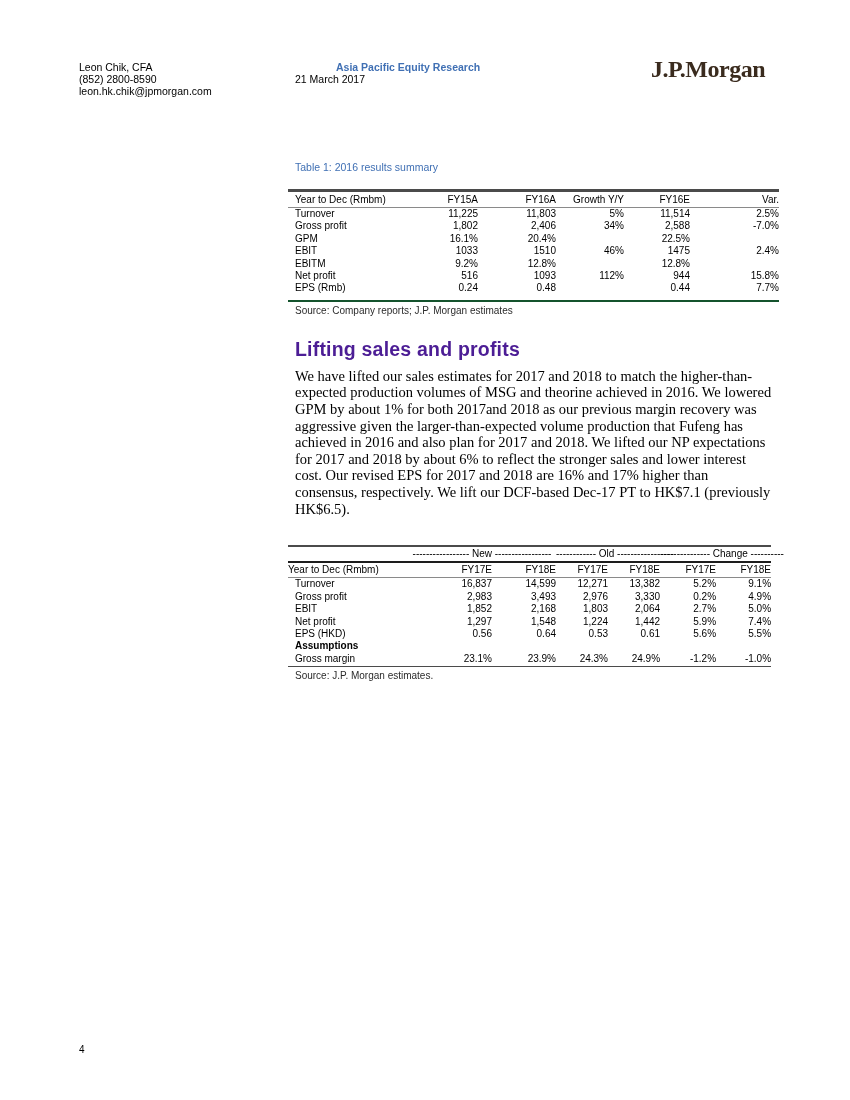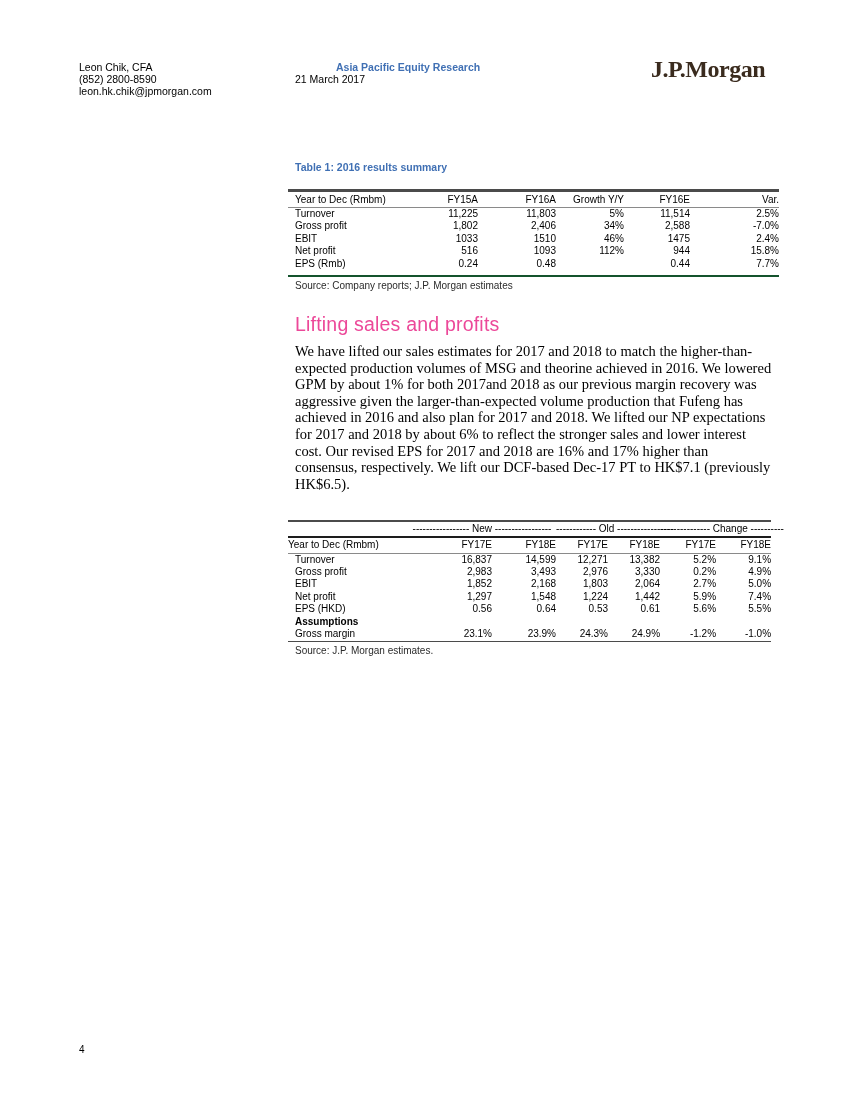--- a/index.html
+++ b/index.html
@@ -8,21 +8,21 @@
   
   .header-left {position:absolute; left:79px; top:61px; font-size:10.5px; line-height:12px;}
   .header-center {position:absolute; left:295px; top:61px; font-size:10.5px; line-height:12px;}
   .pub-title {color:#4070b4; font-weight:bold;margin-left:41px;}
   .logo {position:absolute; top:56px; right:85px; font-family:"Liberation Serif", serif;
          font-size:24px; font-weight:bold; color:#3a2b1e; letter-spacing:-0.5px;}
 
   
   .content {position:absolute; left:288px; top:161px; width:491px;}
 
-  .table-title {color:#4070b4; font-weight:bold; font-size:10.5px; margin:0 0 0 7px;}
+  .table-title {color:#4070b4; font-weight:normal; font-size:10.5px; margin:0 0 0 7px;}
   .t1-title {padding-bottom:16px;}
   .t2-title {padding-bottom:4px;}
 
   table.data {border-collapse:collapse; table-layout:fixed; font-size:10px; line-height:12.4px;}
   #t1 {width:491px;}
   #t2 {width:483px;}
   th, td {padding:0; white-space:nowrap;}
   .lbl {text-align:left; padding-left:7px;}
   .num {text-align:right;}
   thead th {font-weight:normal;}
@@ -31,21 +31,21 @@
   #t1 thead th.lbl {padding-left:7px;}
   #t1 tbody tr:last-child td {border-bottom:2px solid #14532d; padding-bottom:5px;}
 
   #t2 .group-row th {border-top:2px solid #4b4b4b; padding-top:1px;}
   #t2 .head-row th {border-top:2.5px solid #1d1d1d; border-bottom:1px solid #8a8a8a; padding:1.5px 0 1px;}
   #t2 tbody tr:last-child td {border-bottom:1.5px solid #4b4b4b; padding-bottom:1px;}
   tr.bold td {font-weight:bold;}
 
   .source {font-size:10px; color:#2b2b2b; margin:3px 0 0 7px;}
 
-  .section-heading {color:#ec4899; font-weight:normal; font-size:19.5px;
+  .section-heading {color:#4c1d95; font-weight:bold; font-size:19.5px;
                     margin:22px 0 7px 7px; letter-spacing:0.2px;}
   .body-text {font-family:"Liberation Serif", serif; font-size:14.5px; line-height:16.6px;
               width:478px; margin-left:7px;}
 
   .table2-block {margin-top:28px;}
 
   .page-number {position:absolute; left:79px; top:1044px; font-size:10px;}
 </style>
 </head>
 <body>
@@ -96,26 +96,42 @@
         </tr>
         <tr>
           <td class="lbl">Gross profit</td>
           <td class="num">1,802</td>
           <td class="num">2,406</td>
           <td class="num">34%</td>
           <td class="num">2,588</td>
           <td class="num">-7.0%</td>
         </tr>
         <tr>
+          <td class="lbl">GPM</td>
+          <td class="num">16.1%</td>
+          <td class="num">20.4%</td>
+          <td class="num"></td>
+          <td class="num">22.5%</td>
+          <td class="num"></td>
+        </tr>
+        <tr>
           <td class="lbl">EBIT</td>
           <td class="num">1033</td>
           <td class="num">1510</td>
           <td class="num">46%</td>
           <td class="num">1475</td>
           <td class="num">2.4%</td>
+        </tr>
+        <tr>
+          <td class="lbl">EBITM</td>
+          <td class="num">9.2%</td>
+          <td class="num">12.8%</td>
+          <td class="num"></td>
+          <td class="num">12.8%</td>
+          <td class="num"></td>
         </tr>
         <tr>
           <td class="lbl">Net profit</td>
           <td class="num">516</td>
           <td class="num">1093</td>
           <td class="num">112%</td>
           <td class="num">944</td>
           <td class="num">15.8%</td>
         </tr>
         <tr>

